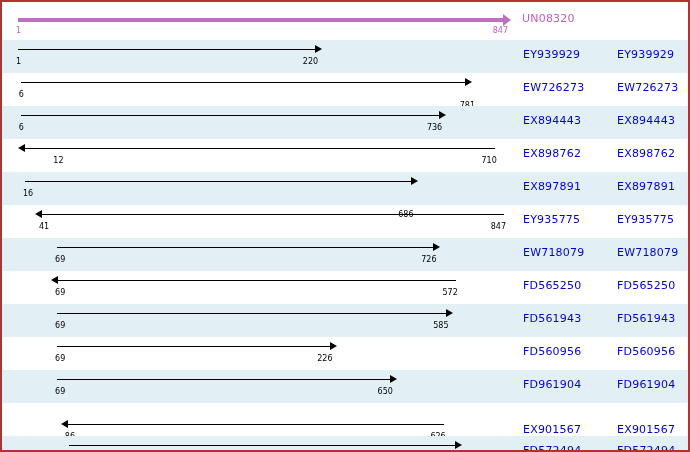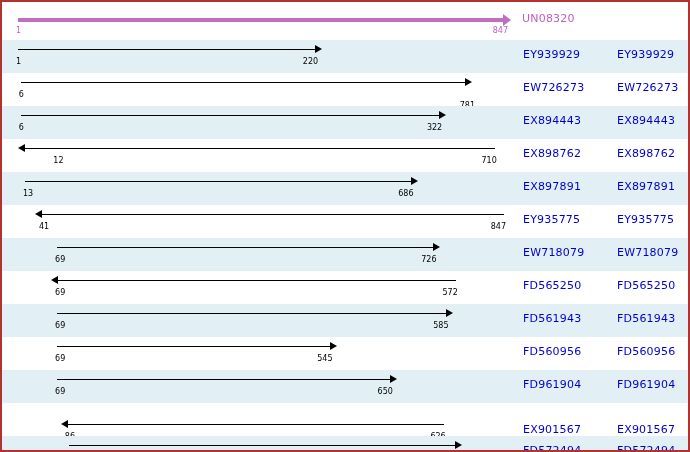--- a/index.html
+++ b/index.html
@@ -141,37 +141,37 @@
         <div class="hsp-head right" style="left: 463.085px;"></div>
         <div class="coord start" style="left: 16.8723px;">6</div>
         <div class="coord end" style="left: 429px; width: 44px; margin-top: 11px;">781</div>
         <div class="acc col1">EW726273</div>
         <div class="acc col2">EW726273</div>
       </div>
       <div class="hit-row striped" style="top: 104px;">
         <div class="hsp-line" style="left: 18.8723px; width: 419.362px;"></div>
         <div class="hsp-head right" style="left: 437.234px;"></div>
         <div class="coord start" style="left: 16.8723px;">6</div>
-        <div class="coord end" style="left: 396.234px; width: 44px;">322</div>
+        <div class="coord end" style="left: 396.234px; width: 44px;">736</div>
         <div class="acc col1">EX894443</div>
         <div class="acc col2">EX894443</div>
       </div>
       <div class="hit-row" style="top: 137px;">
         <div class="hsp-line" style="left: 22.3191px; width: 470.489px;"></div>
         <div class="hsp-head left" style="left: 16.3191px;"></div>
         <div class="coord start" style="left: 20.3191px; margin-left: 31px;">12</div>
         <div class="coord end" style="left: 450.809px; width: 44px;">710</div>
         <div class="acc col1">EX898762</div>
         <div class="acc col2">EX898762</div>
       </div>
       <div class="hit-row striped" style="top: 170px;">
         <div class="hsp-line" style="left: 22.8936px; width: 386.617px;"></div>
         <div class="hsp-head right" style="left: 408.511px;"></div>
-        <div class="coord start" style="left: 20.8936px;">13</div>
-        <div class="coord end" style="left: 367.511px; width: 44px;">686</div>
+        <div class="coord start" style="left: 20.8936px;">16</div>
+        <div class="coord end" style="left: 367.511px; width: 44px; margin-top: 21px;">686</div>
         <div class="acc col1">EX897891</div>
         <div class="acc col2">EX897891</div>
       </div>
       <div class="hit-row" style="top: 203px;">
         <div class="hsp-line" style="left: 38.9787px; width: 463.021px;"></div>
         <div class="hsp-head left" style="left: 32.9787px;"></div>
         <div class="coord start" style="left: 36.9787px; text-align: right;">41</div>
         <div class="coord end" style="left: 460px; width: 44px;">847</div>
         <div class="acc col1">EY935775</div>
         <div class="acc col2">EY935775</div>
@@ -197,21 +197,21 @@
         <div class="hsp-head right" style="left: 443.553px;"></div>
         <div class="coord start" style="left: 53.0638px;">69</div>
         <div class="coord end" style="left: 402.553px; width: 44px;">585</div>
         <div class="acc col1">FD561943</div>
         <div class="acc col2">FD561943</div>
       </div>
       <div class="hit-row" style="top: 335px;">
         <div class="hsp-line" style="left: 55.0638px; width: 273.447px;"></div>
         <div class="hsp-head right" style="left: 327.511px;"></div>
         <div class="coord start" style="left: 53.0638px;">69</div>
-        <div class="coord end" style="left: 286.511px; width: 44px;">545</div>
+        <div class="coord end" style="left: 286.511px; width: 44px;">226</div>
         <div class="acc col1">FD560956</div>
         <div class="acc col2">FD560956</div>
       </div>
       <div class="hit-row striped" style="top: 368px;">
         <div class="hsp-line" style="left: 55.0638px; width: 333.766px;"></div>
         <div class="hsp-head right" style="left: 387.83px;"></div>
         <div class="coord start" style="left: 53.0638px;">69</div>
         <div class="coord end" style="left: 346.83px; width: 44px;">650</div>
         <div class="acc col1">FD961904</div>
         <div class="acc col2">FD961904</div>

